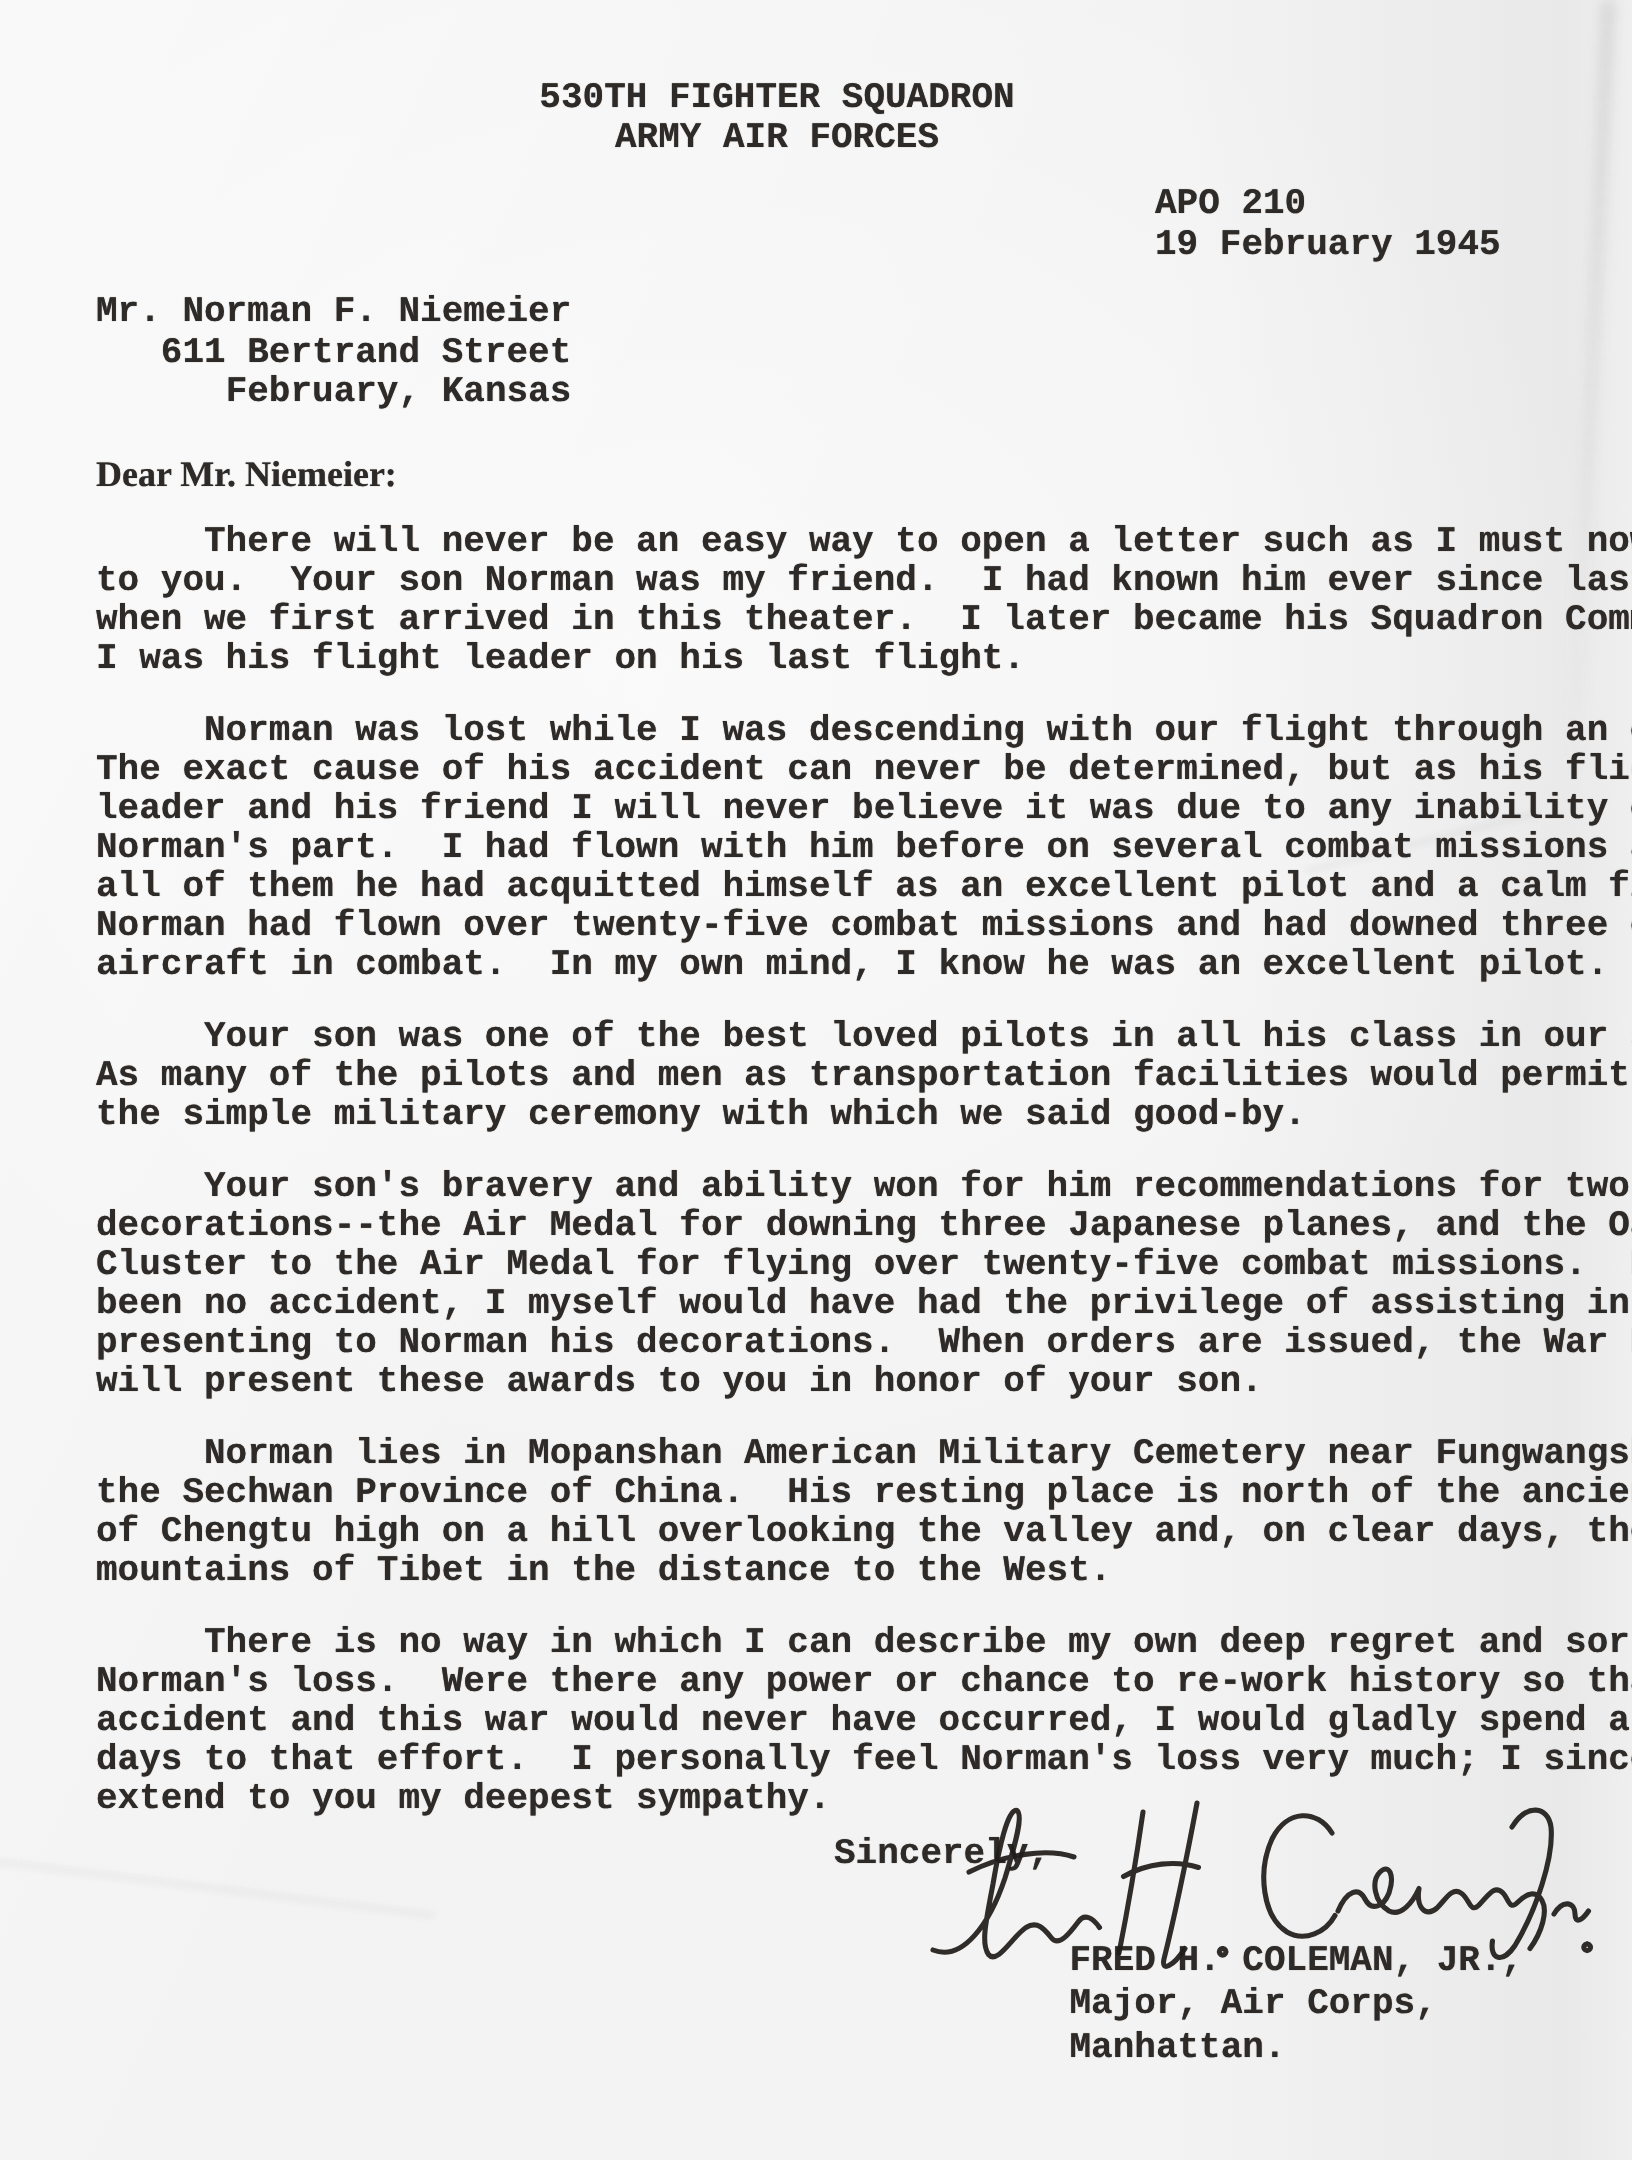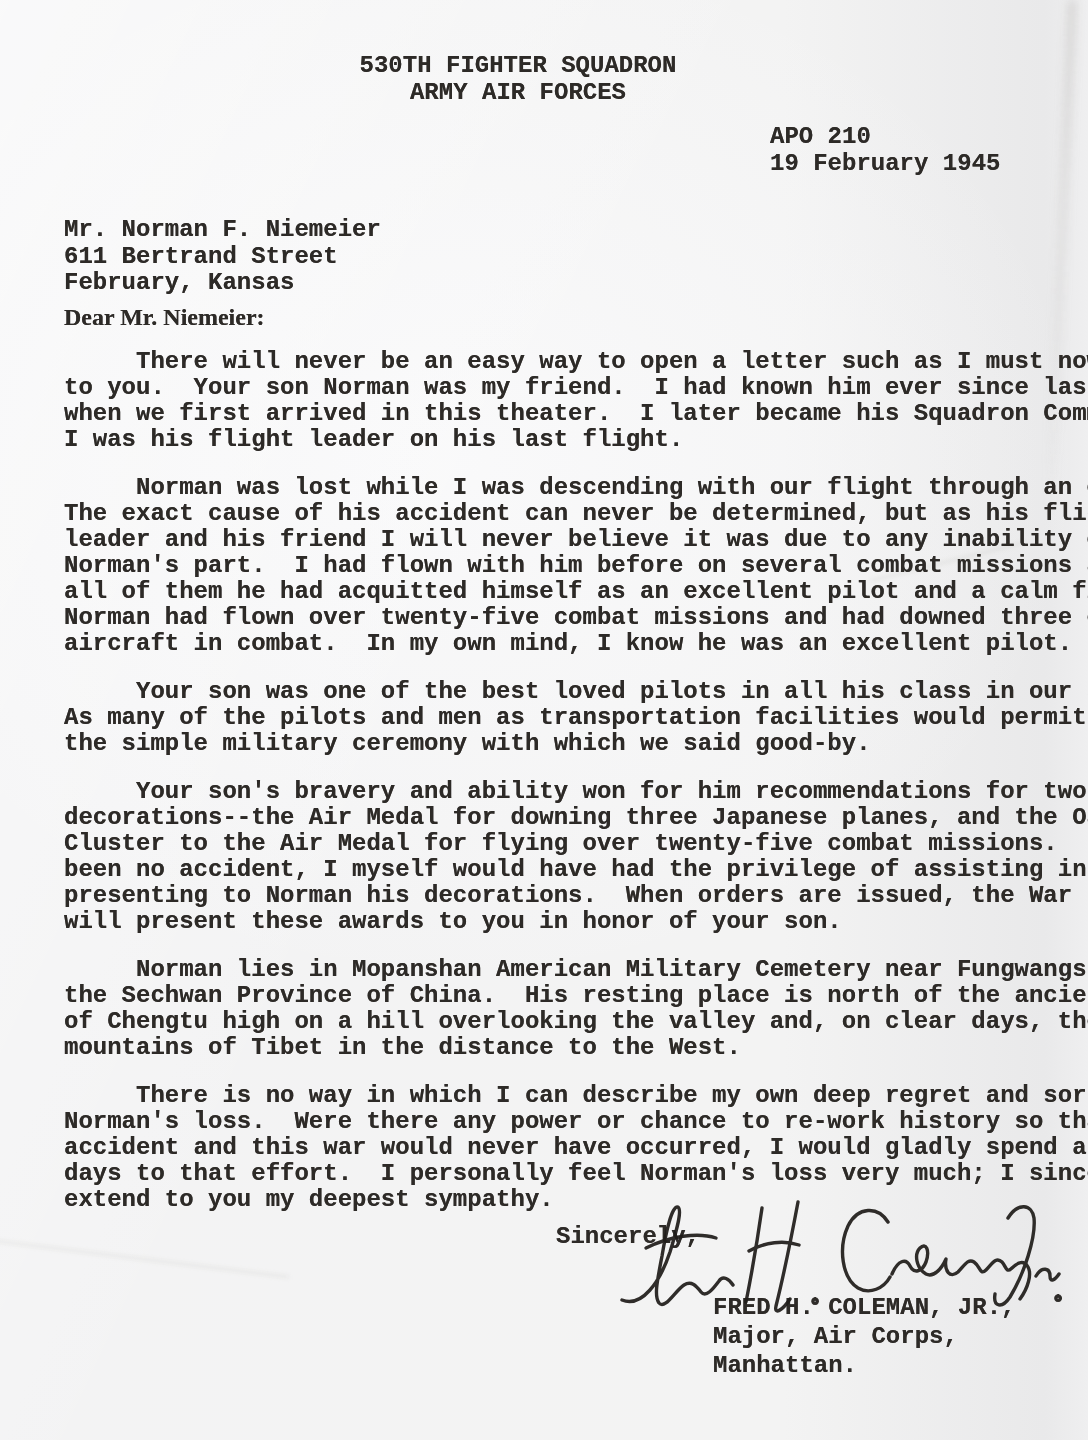--- a/index.html
+++ b/index.html
@@ -59,22 +59,23 @@
     line-height: 27px;
   }
   .dateline {
     position: absolute;
     left: 760px; top: 123px;
     line-height: 27px;
     margin-left: 10px;
   }
   .recipient {
     position: absolute;
-    left: 64px; top: 217px;
+    left: 64px; top: 196px;
     line-height: 26.5px;
+    text-align: right;
   }
   .salutation {
     position: absolute;
     left: 64px; top: 304px; font-family: Liberation Serif, serif;
   }
   .body-block {
     position: absolute;
     left: 64px; top: 349px;
   }
   .body-block p {

